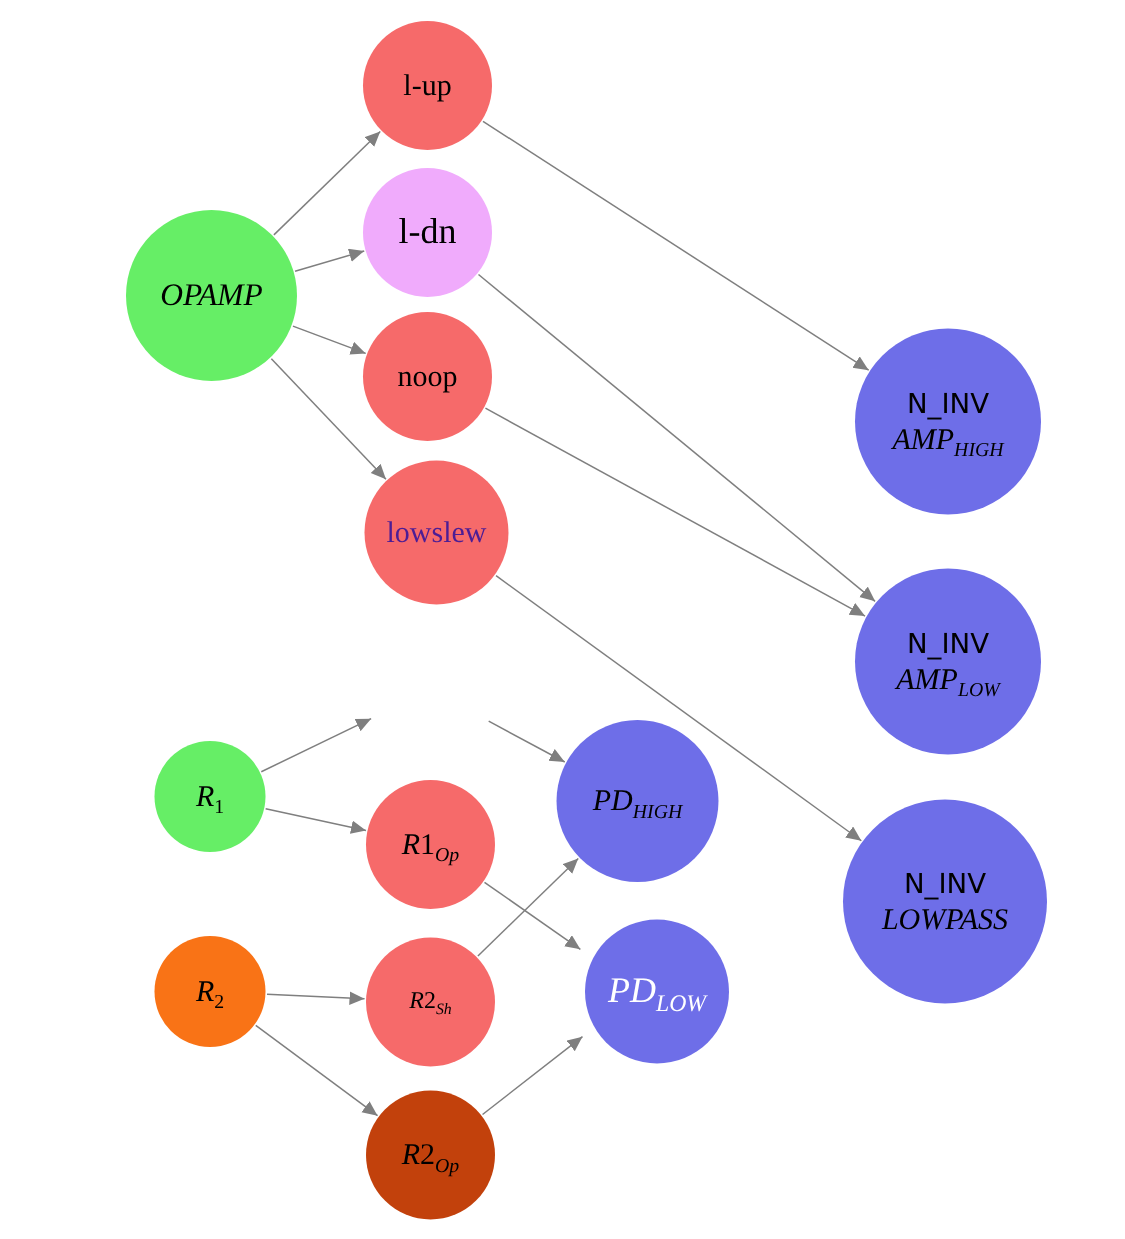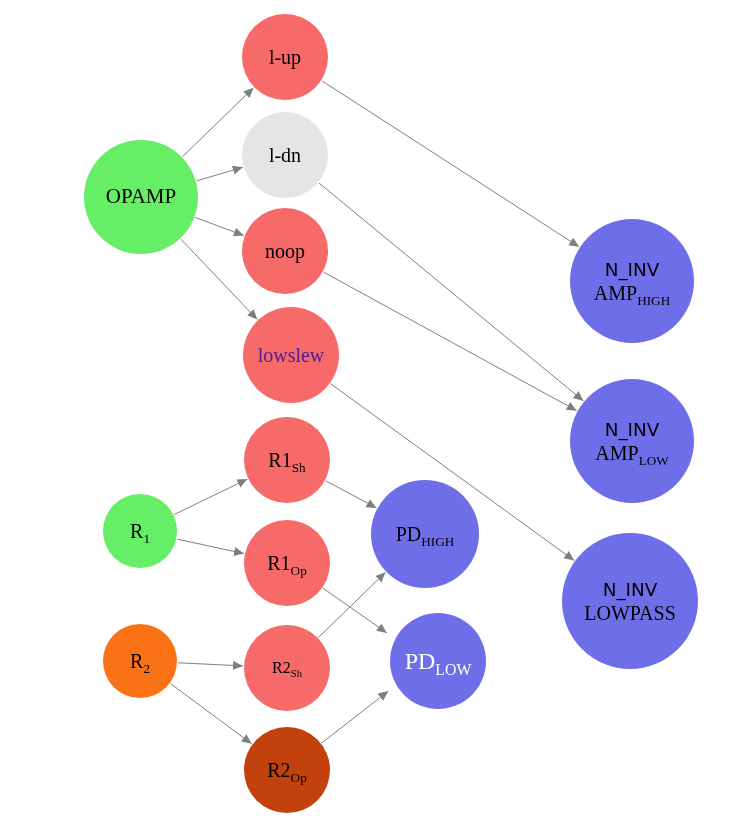--- a/index.html
+++ b/index.html
@@ -20,21 +20,21 @@
     display:flex;
     flex-direction:column;
     align-items:center;
     justify-content:center;
     text-align:center;
     color:#000;
     line-height:1.2;
     box-sizing:border-box;
   }
   .node .line{white-space:nowrap;}
-  .it{}
+  .it{font-style:italic;}
   .sans{
     font-family:"DejaVu Sans","Liberation Sans",sans-serif;
     font-style:normal;
     font-size:0.92em;
   }
   sub{font-size:0.66em;line-height:0;text-align:right;}
 </style>
 </head>
 <body>
 
@@ -62,31 +62,28 @@
       <line x1="318.6" y1="637.3" x2="385.5" y2="572.3" stroke="#7f7f7f" stroke-width="1" marker-end="url(#arrow)"></line>
       <line x1="321.7" y1="743.0" x2="388.3" y2="691.1" stroke="#7f7f7f" stroke-width="1" marker-end="url(#arrow)"></line>
     </svg>
 
 <div class="node" style="left: 84px; top: 140px; height: 114px; width: 114px; background: rgb(102, 238, 102); font-size: 21px; color: rgb(0, 0, 0);">
       <div class="line"><span class="it">OPAMP</span></div>
     </div>
     <div class="node" style="left: 242px; top: 14px; height: 86px; width: 86px; background: rgb(246, 106, 106); font-size: 20px; color: rgb(0, 0, 0);">
       <div class="line"><span>l-up</span></div>
     </div>
-    <div class="node" style="left: 242px; top: 112px; height: 86px; width: 86px; background: #e5e5e5; font-size: 20px; color: rgb(0, 0, 0); font-family: Liberation Serif, serif;">
+    <div class="node" style="left: 242px; top: 112px; height: 86px; width: 86px; background: #f0abfc; font-size: 24px; color: rgb(0, 0, 0); font-family: Liberation Serif, serif;">
       <div class="line"><span>l-dn</span></div>
     </div>
     <div class="node" style="left: 242px; top: 208px; height: 86px; width: 86px; background: rgb(246, 106, 106); font-size: 20px; color: rgb(0, 0, 0);">
       <div class="line"><span>noop</span></div>
     </div>
     <div class="node" style="left: 243px; top: 307px; height: 96px; width: 96px; background: rgb(246, 106, 106); font-size: 20px; color: #4c1d95;">
       <div class="line"><span>lowslew</span></div>
-    </div>
-    <div class="node" style="left: 244px; top: 417px; height: 86px; width: 86px; background: rgb(246, 106, 106); font-size: 20px; color: rgb(0, 0, 0);">
-      <div class="line"><span class="it">R</span><span>1</span><sub class="it">Sh</sub></div>
     </div>
     <div class="node" style="left: 244px; top: 520px; height: 86px; width: 86px; background: rgb(246, 106, 106); font-size: 20px; color: rgb(0, 0, 0);">
       <div class="line"><span class="it">R</span><span>1</span><sub class="it">Op</sub></div>
     </div>
     <div class="node" style="left: 244px; top: 625px; height: 86px; width: 86px; background: rgb(246, 106, 106); font-size: 16px; color: rgb(0, 0, 0);">
       <div class="line"><span class="it">R</span><span>2</span><sub class="it">Sh</sub></div>
     </div>
     <div class="node" style="left: 244px; top: 727px; height: 86px; width: 86px; background: #c2410c; font-size: 20px; color: rgb(0, 0, 0);">
       <div class="line"><span class="it">R</span><span>2</span><sub class="it">Op</sub></div>
     </div>

